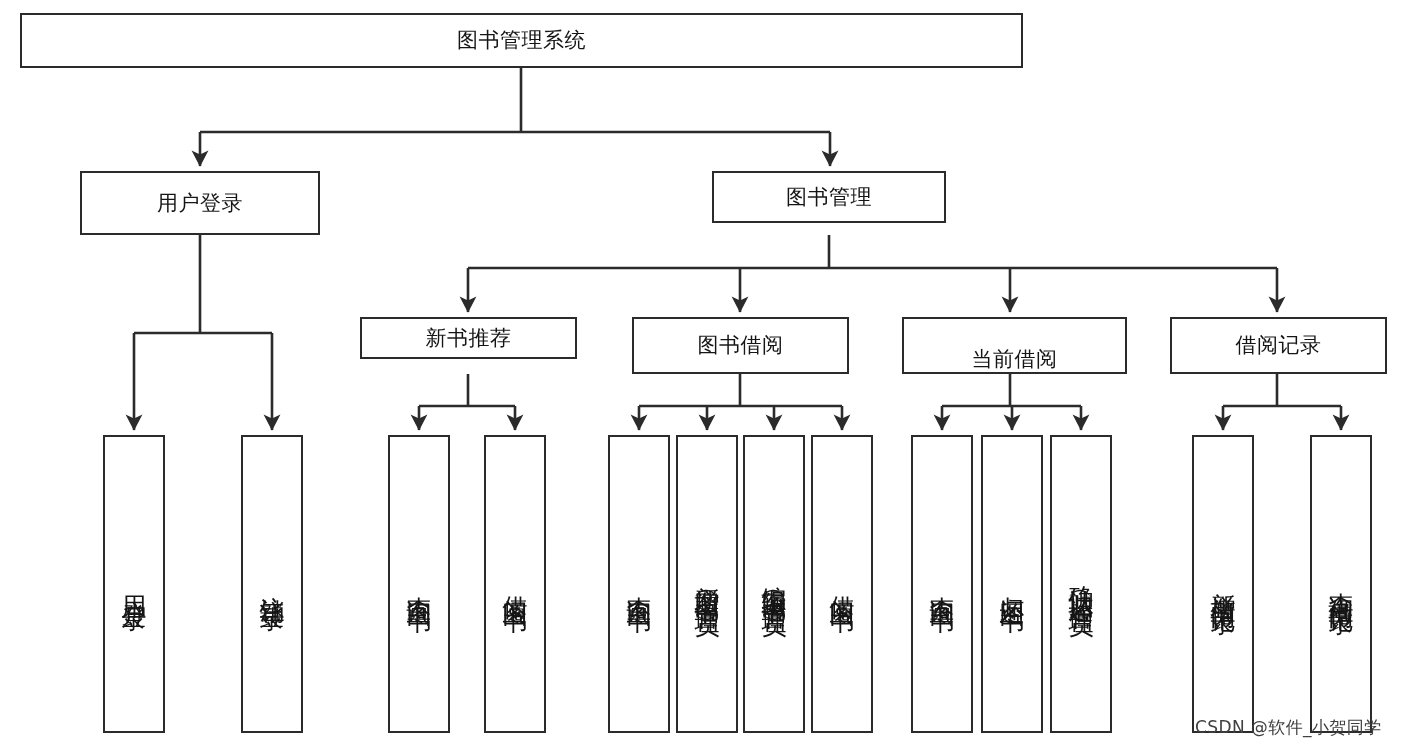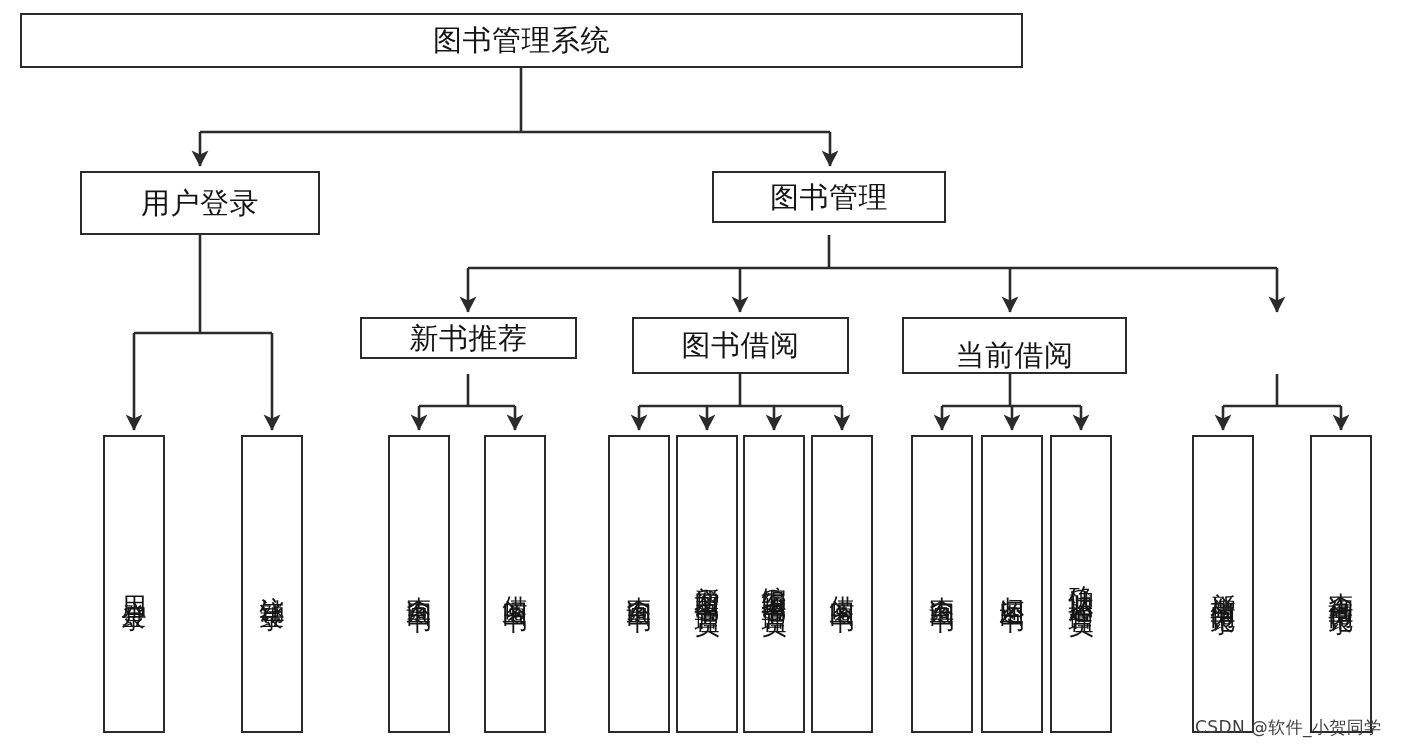--- a/index.html
+++ b/index.html
@@ -39,21 +39,21 @@
     z-index: 2;
   }
   .node .label {
     display: block;
     line-height: 1.18;
     letter-spacing: 0.5px;
     color: #151515;
   }
   
   .node.horiz .label {
-    font-size: 29px;
+    font-size: 21px;
     white-space: nowrap;
   }
   
   .node.vert {
     padding: 10px 0;
     align-items: center;
   }
   .node.vert .label {
     writing-mode: vertical-rl;
     text-orientation: upright;
@@ -139,20 +139,23 @@
 
   <div class="node horiz" style="left:360px; top:317px; width:217px; height:42px;">
     <span class="label">新书推荐</span>
   </div>
   <div class="node horiz" style="left:632px; top:317px; width:217px; height:57px;">
     <span class="label">图书借阅</span>
   </div>
   <div class="node horiz" style="left:902px; top:317px; width:225px; height:57px;align-items:flex-end;">
     <span class="label">当前借阅</span>
   </div>
+  <div class="node horiz" style="left:1170px; top:317px; width:217px; height:57px;">
+    <span class="label">借阅记录</span>
+  </div>
 
   <div class="node vert" style="left:103px; top:435px; width:62px; height:298px;">
     <span class="label">用户登录</span>
   </div>
   <div class="node vert" style="left:241px; top:435px; width:62px; height:298px;">
     <span class="label">注销登录</span>
   </div>
   <div class="node vert" style="left:388px; top:435px; width:62px; height:298px;">
     <span class="label">查询图书</span>
   </div>

